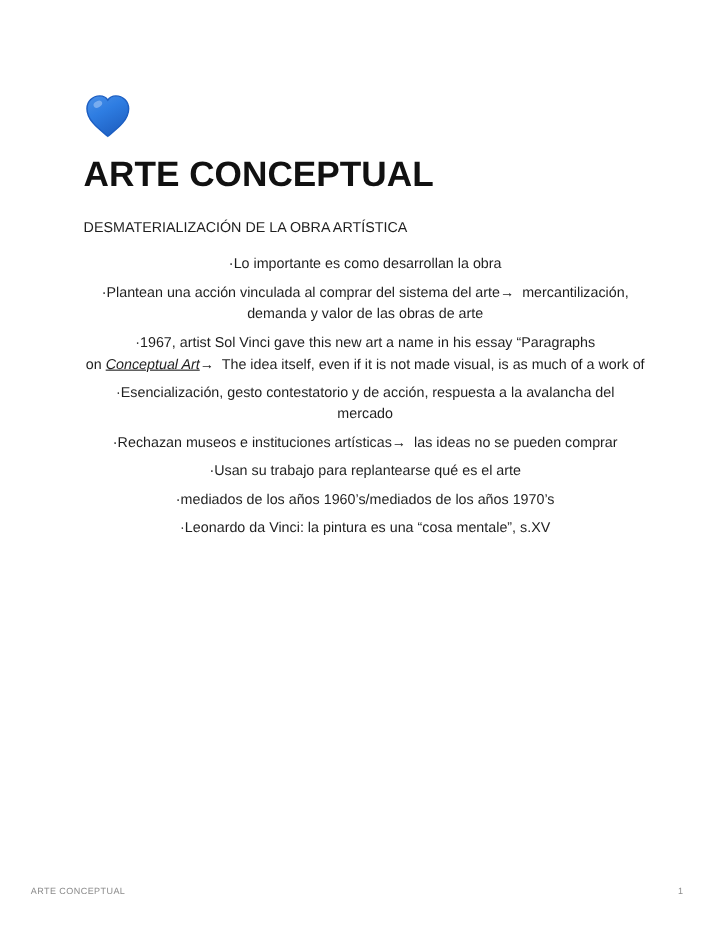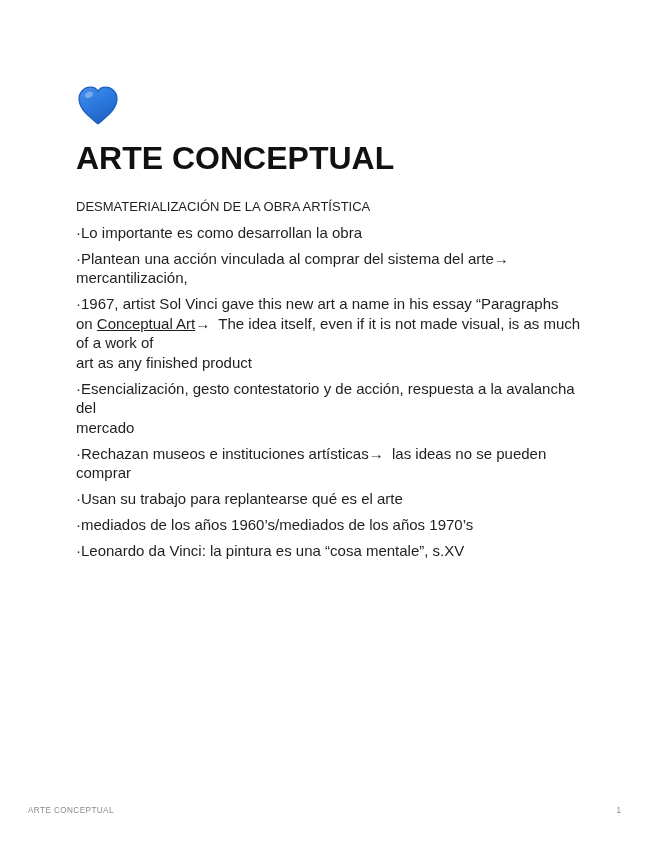--- a/index.html
+++ b/index.html
@@ -22,33 +22,34 @@
   .heart-wrap svg { display: block; }
   h1.doc-title {
     margin: 0 0 20px 0;
     font-size: 32px;
     line-height: 37px;
     font-weight: bold;
     letter-spacing: 0px;
     color: #111111;
   }
   .subtitle {
-    margin: 0 0 6px 0;
+    margin: 0 0 13px 0;
     font-size: 13px;
     line-height: 19.5px;
     color: #1f1f1f;
   }
   .para {
     margin: 0 0 6.5px 0;
-    font-size: 15px;
+    font-size: 13px;
     line-height: 19.5px;
     white-space: pre-wrap;
     color: #1f1f1f;
+    text-align: center;
   }
-  .para .u { text-decoration: underline; }
+  .para .u { text-decoration: underline; font-style: italic; }
   .footer {
     position: absolute;
     top: 806px;
     left: 0;
     width: 100%;
     box-sizing: border-box;
     padding: 0 27px 0 28px;
     display: flex;
     justify-content: space-between;
     align-items: baseline;
@@ -77,22 +78,22 @@
         <ellipse cx="10.6" cy="9.2" rx="3.4" ry="2.3" fill="#7fb0ef" opacity="0.9" transform="rotate(-28 10.6 9.2)"></ellipse>
       </svg>
     </div>
 
     <h1 class="doc-title">ARTE CONCEPTUAL</h1>
 
     <p class="subtitle">DESMATERIALIZACIÓN DE LA OBRA ARTÍSTICA</p>
 
     <div id="paragraphs">
         <p class="para"><span>·Lo importante es como desarrollan la obra</span></p>
-        <p class="para"><span>·Plantean una acción vinculada al comprar del sistema del arte→  mercantilización,</span><br></p>
-        <p class="para"><span>·1967, artist Sol Vinci gave this new art a name in his essay “Paragraphs</span><br><span>on </span><span class="u">Conceptual Art</span><span>→  The idea itself, even if it is not made visual, is as much of a work of</span><br><span>art as any finished product</span></p>
+        <p class="para"><span>·Plantean una acción vinculada al comprar del sistema del arte→  mercantilización,</span><br><span>demanda y valor de las obras de arte</span></p>
+        <p class="para"><span>·1967, artist Sol Vinci gave this new art a name in his essay “Paragraphs</span><br><span>on </span><span class="u">Conceptual Art</span><span>→  The idea itself, even if it is not made visual, is as much of a work of</span><br></p>
         <p class="para"><span>·Esencialización, gesto contestatorio y de acción, respuesta a la avalancha del</span><br><span>mercado</span></p>
         <p class="para"><span>·Rechazan museos e instituciones artísticas→  las ideas no se pueden comprar</span></p>
         <p class="para"><span>·Usan su trabajo para replantearse qué es el arte</span></p>
         <p class="para"><span>·mediados de los años 1960’s/mediados de los años 1970’s</span></p>
         <p class="para"><span>·Leonardo da Vinci: la pintura es una “cosa mentale”, s.XV</span></p>
       </div>
 
   </div>
 
   <div class="footer">

